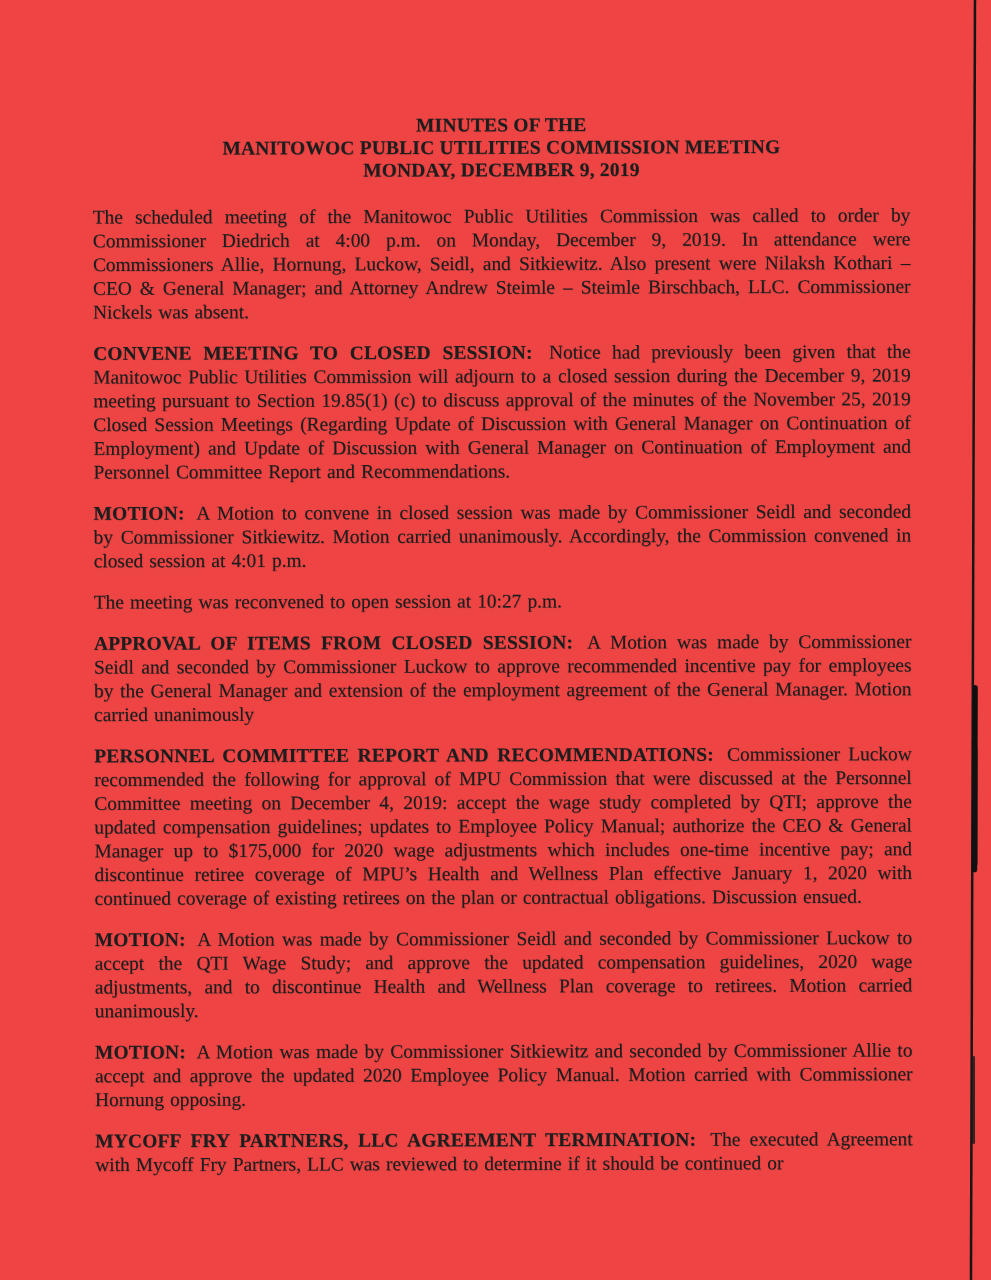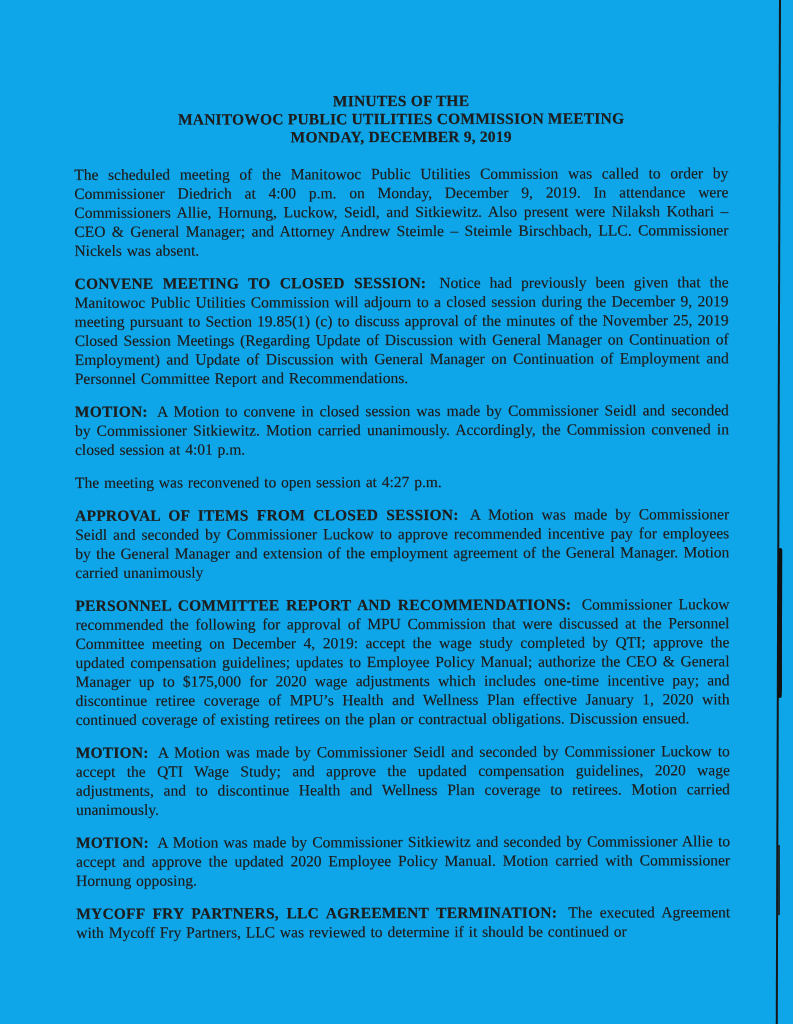--- a/index.html
+++ b/index.html
@@ -4,21 +4,21 @@
 <style>
   html, body {
     margin: 0;
     padding: 0;
     background: #ffffff;
   }
   .page {
     position: relative;
     width: 793px;
     height: 1024px;
-    background: #0ea5e9;
+    background: #ef4444;
     overflow: hidden;
     font-family: "Liberation Serif", "DejaVu Serif", serif;
     color: #1d1d1d;
   }
   .content {
     position: absolute;
     top: 0;
     left: 0;
     width: 793px;
     box-sizing: border-box;
@@ -104,21 +104,21 @@
       <div>MANITOWOC PUBLIC UTILITIES COMMISSION MEETING</div>
       <div>MONDAY, DECEMBER 9, 2019</div>
     </div>
 
     <p class="para"><span>The scheduled meeting of the Manitowoc Public Utilities Commission was called to order by Commissioner Diedrich at 4:00 p.m. on Monday, December 9, 2019. In attendance were Commissioners Allie, Hornung, Luckow, Seidl, and Sitkiewitz. Also present were Nilaksh Kothari – CEO &amp; General Manager; and Attorney Andrew Steimle – Steimle Birschbach, LLC. Commissioner Nickels was absent.</span></p>
 
     <p class="para"><span class="sec-heading">CONVENE MEETING TO CLOSED SESSION:</span> <span>Notice had previously been given that the Manitowoc Public Utilities Commission will adjourn to a closed session during the December 9, 2019 meeting pursuant to Section 19.85(1) (c) to discuss approval of the minutes of the November 25, 2019 Closed Session Meetings (Regarding Update of Discussion with General Manager on Continuation of Employment) and Update of Discussion with General Manager on Continuation of Employment and Personnel Committee Report and Recommendations.</span></p>
 
     <p class="para"><span class="sec-heading">MOTION:</span> <span>A Motion to convene in closed session was made by Commissioner Seidl and seconded by Commissioner Sitkiewitz. Motion carried unanimously. Accordingly, the Commission convened in closed session at 4:01 p.m.</span></p>
 
-    <p class="para"><span>The meeting was reconvened to open session at 4:27 p.m.</span></p>
+    <p class="para"><span>The meeting was reconvened to open session at 10:27 p.m.</span></p>
 
     <p class="para"><span class="sec-heading">APPROVAL OF ITEMS FROM CLOSED SESSION:</span> <span>A Motion was made by Commissioner Seidl and seconded by Commissioner Luckow to approve recommended incentive pay for employees by the General Manager and extension of the employment agreement of the General Manager. Motion carried unanimously</span></p>
 
     <p class="para"><span class="sec-heading">PERSONNEL COMMITTEE REPORT AND RECOMMENDATIONS:</span> <span>Commissioner Luckow recommended the following for approval of MPU Commission that were discussed at the Personnel Committee meeting on December 4, 2019: accept the wage study completed by QTI; approve the updated compensation guidelines; updates to Employee Policy Manual; authorize the CEO &amp; General Manager up to $175,000 for 2020 wage adjustments which includes one-time incentive pay; and discontinue retiree coverage of MPU’s Health and Wellness Plan effective January 1, 2020 with continued coverage of existing retirees on the plan or contractual obligations. Discussion ensued.</span></p>
 
     <p class="para"><span class="sec-heading">MOTION:</span> <span>A Motion was made by Commissioner Seidl and seconded by Commissioner Luckow to accept the QTI Wage Study; and approve the updated compensation guidelines, 2020 wage adjustments, and to discontinue Health and Wellness Plan coverage to retirees. Motion carried unanimously.</span></p>
 
     <p class="para"><span class="sec-heading">MOTION:</span> <span>A Motion was made by Commissioner Sitkiewitz and seconded by Commissioner Allie to accept and approve the updated 2020 Employee Policy Manual. Motion carried with Commissioner Hornung opposing.</span></p>
 
     <p class="para"><span class="sec-heading">MYCOFF FRY PARTNERS, LLC AGREEMENT TERMINATION:</span> <span>The executed Agreement with Mycoff Fry Partners, LLC was reviewed to determine if it should be continued or</span></p>

